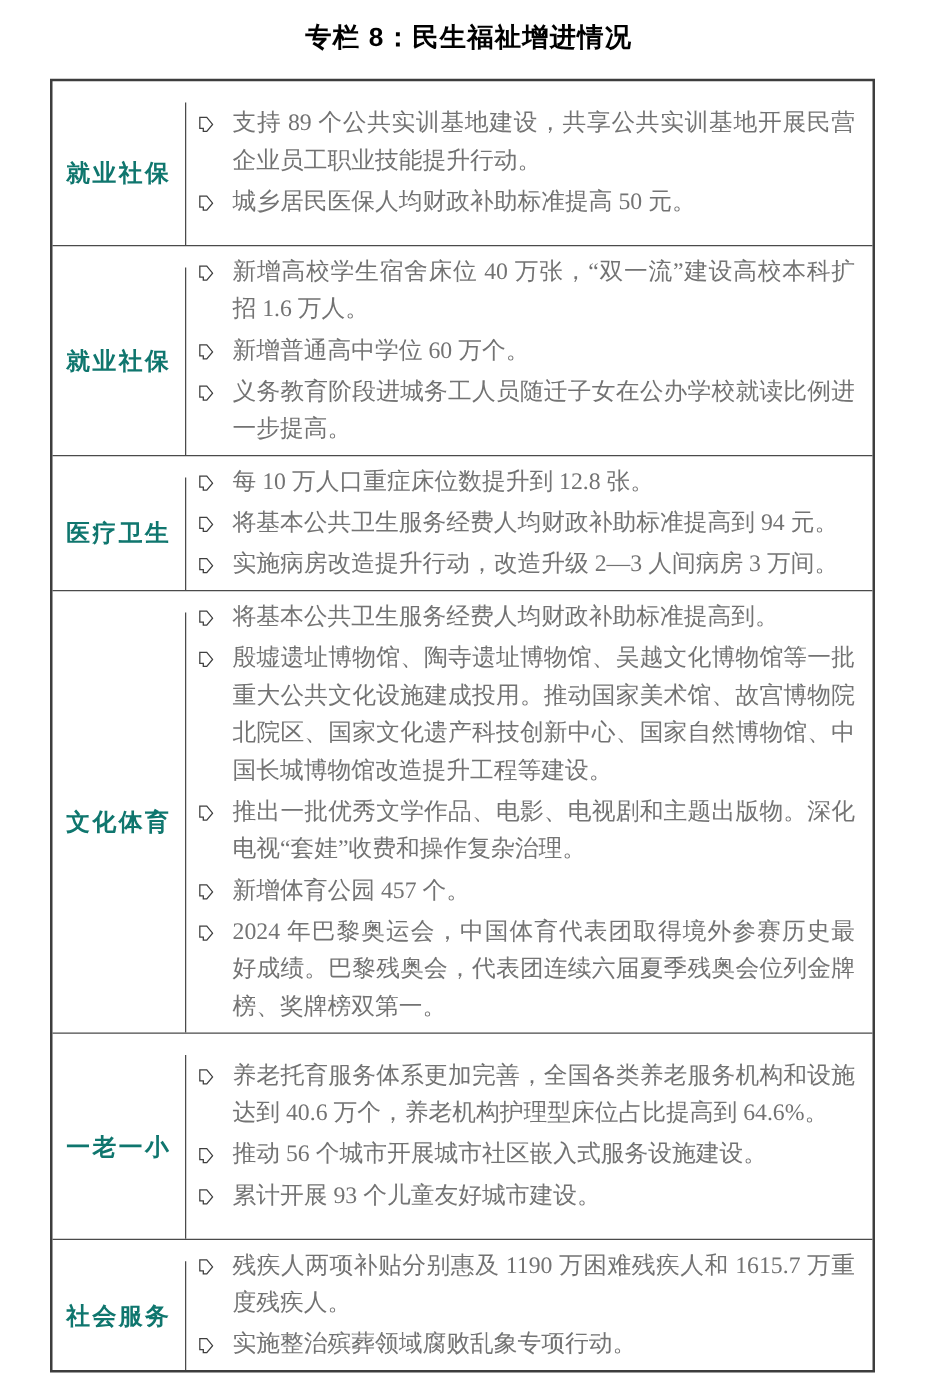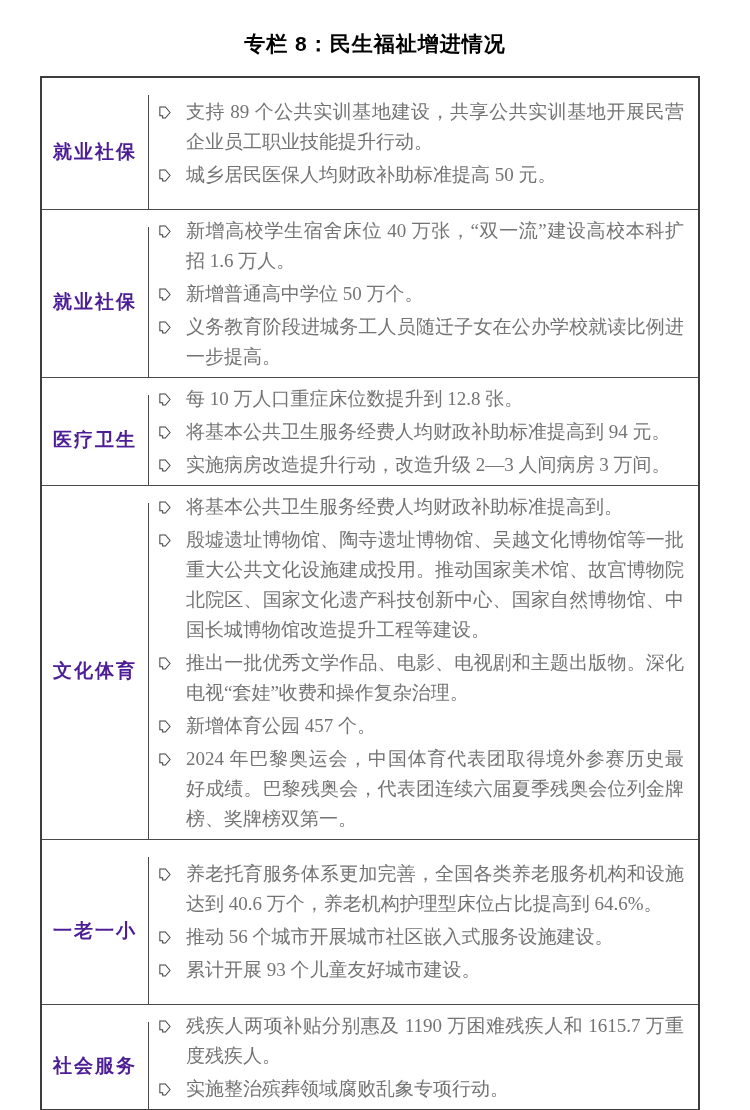--- a/index.html
+++ b/index.html
@@ -9,21 +9,21 @@
     height: 1110px;
     background: #ffffff;
     overflow: hidden;
   }
   body {
     font-family: "Liberation Serif", serif;
     color: #1c1c1c;
     -webkit-font-smoothing: antialiased;
   }
   .page-title {
-    margin: 16px;
+    margin: 3px;
     padding-top: 15px;
     height: 26px;
     line-height: 26px;
     text-align: center;
     font-family: "Liberation Sans", sans-serif;
     font-weight: bold;
     font-size: 21px;
     letter-spacing: 1px;
     color: #000000;
   }
@@ -49,21 +49,21 @@
     flex: 0 0 106px;
     width: 106px;
     border-right: 1.5px solid #4a4a4a;
     display: flex;
     align-items: center;
     justify-content: center;
     font-family: "Liberation Sans", sans-serif;
     font-weight: bold;
     font-size: 19px;
     letter-spacing: 2px;
-    color: #4c1d95;
+    color: #0f766e;
     text-align: center;
     margin-top: 17px;
   }
   .items {
     flex: 1;
     min-width: 0;
     padding: 4px 14px 4px 8px;
     display: flex;
     flex-direction: column;
     justify-content: center;
@@ -131,21 +131,21 @@
     </span>
     <span class="txt">新增高校学生宿舍床位 40 万张，“双一流”建设高校本科扩招 1.6 万人。</span>
   </div>
 
   <div class="item">
     <span class="icon">
       <svg width="13" height="15" viewBox="0 0 14 15" xmlns="http://www.w3.org/2000/svg">
         <path d="M2,1.5 L8,1.5 L13,7.5 L8,13.5 L5,13.5 L5,11 L2,11 Z" fill="#ffffff" stroke="#3f3f3f" stroke-width="1.1" stroke-linejoin="miter"></path>
       </svg>
     </span>
-    <span class="txt">新增普通高中学位 50 万个。</span>
+    <span class="txt">新增普通高中学位 60 万个。</span>
   </div>
 
   <div class="item">
     <span class="icon">
       <svg width="13" height="15" viewBox="0 0 14 15" xmlns="http://www.w3.org/2000/svg">
         <path d="M2,1.5 L8,1.5 L13,7.5 L8,13.5 L5,13.5 L5,11 L2,11 Z" fill="#ffffff" stroke="#3f3f3f" stroke-width="1.1" stroke-linejoin="miter"></path>
       </svg>
     </span>
     <span class="txt">义务教育阶段进城务工人员随迁子女在公办学校就读比例进一步提高。</span>
   </div>

